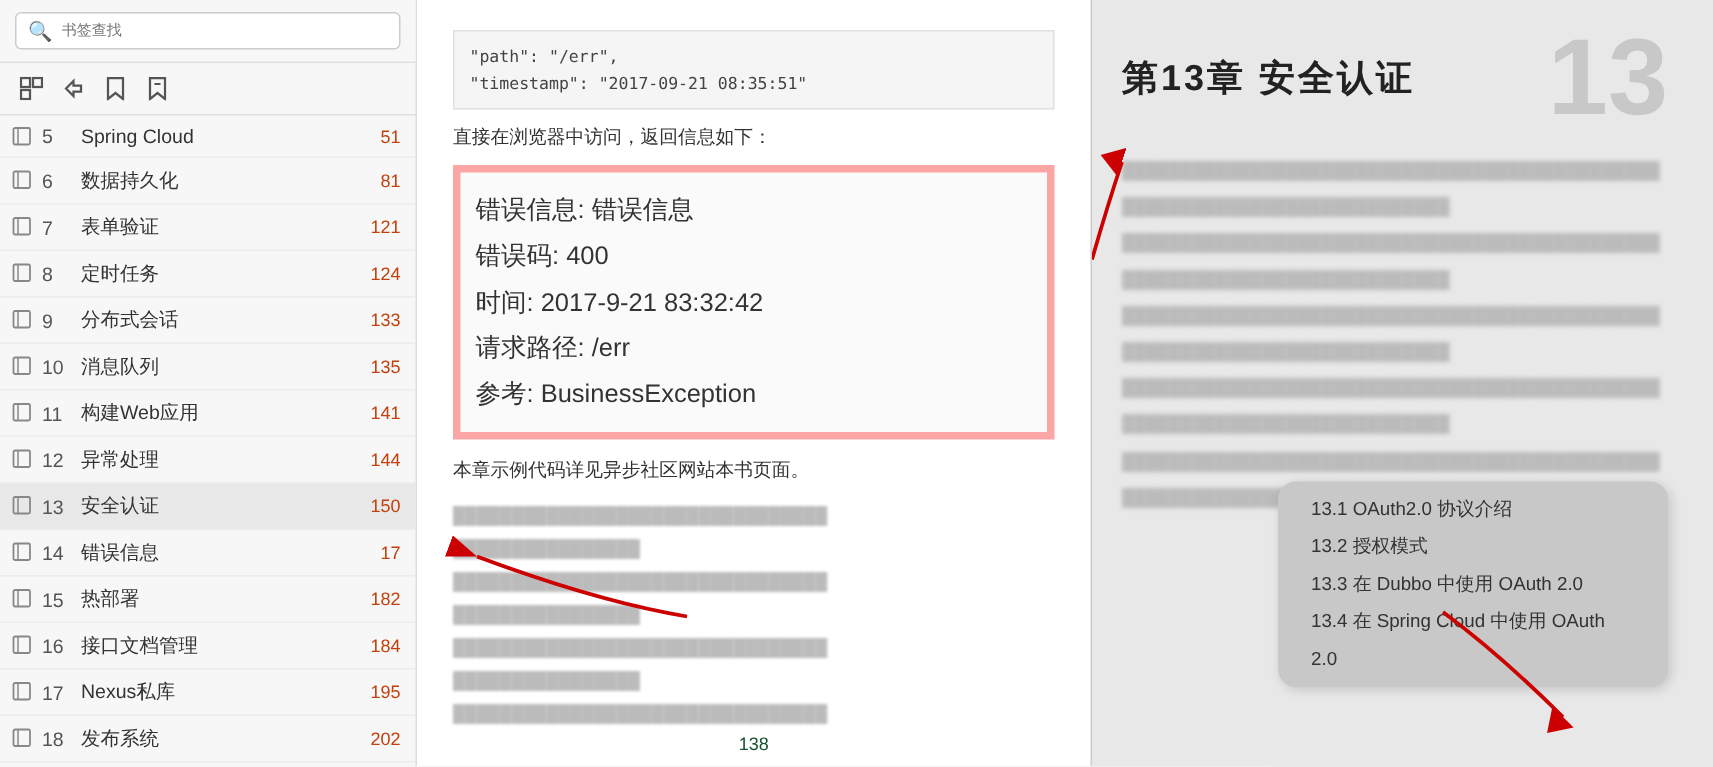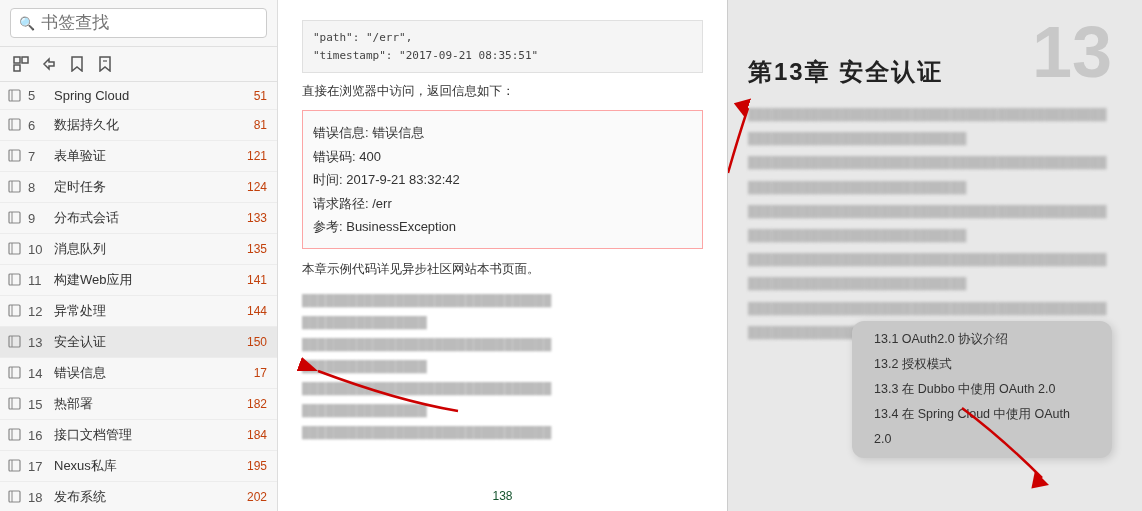--- a/index.html
+++ b/index.html
@@ -36,21 +36,21 @@
       background: #fff;
       border: 1px solid #ccc;
       border-radius: 4px;
       padding: 4px 8px;
       gap: 6px;
     }
 
     .search-input-wrap input {
       border: none;
       outline: none;
-      font-size: 17px;
+      font-size: 10px;
       background: transparent;
       width: 100%;
       color: #be185d;
     }
 
     .toolbar {
       display: flex;
       gap: 6px;
       padding: 6px 10px;
       border-bottom: 1px solid #e0e0e0;
@@ -147,23 +147,23 @@
       line-height: 1.6;
     }
 
     .book-content .normal-text {
       margin-bottom: 8px;
       font-size: 12.5px;
     }
 
     .book-content .error-block {
       background: #fafafa;
-      border: 1px solid #fca5a5;
+      border: 5px solid #fca5a5;
       padding: 10px;
-      font-size: 13px;
+      font-size: 17px;
       line-height: 1.8;
       margin-bottom: 10px;
     }
 
     .book-page-num {
       position: absolute;
       bottom: 8px;
       left: 50%;
       transform: translateX(-50%);
       font-size: 12px;
@@ -174,21 +174,21 @@
     .chapter-page {
       flex: 1;
       background: #e8e8e8;
       position: relative;
       height: 511px;
       overflow: hidden;
     }
 
     .chapter-header {
       display: flex;
-      align-items: flex-end;
+      align-items: center;
       justify-content: space-between;
       padding: 16px 20px 10px 20px;
       background: #e8e8e8;
     }
 
     .chapter-title {
       font-size: 24px;
       font-weight: bold;
       color: #222;
       letter-spacing: 2px;

